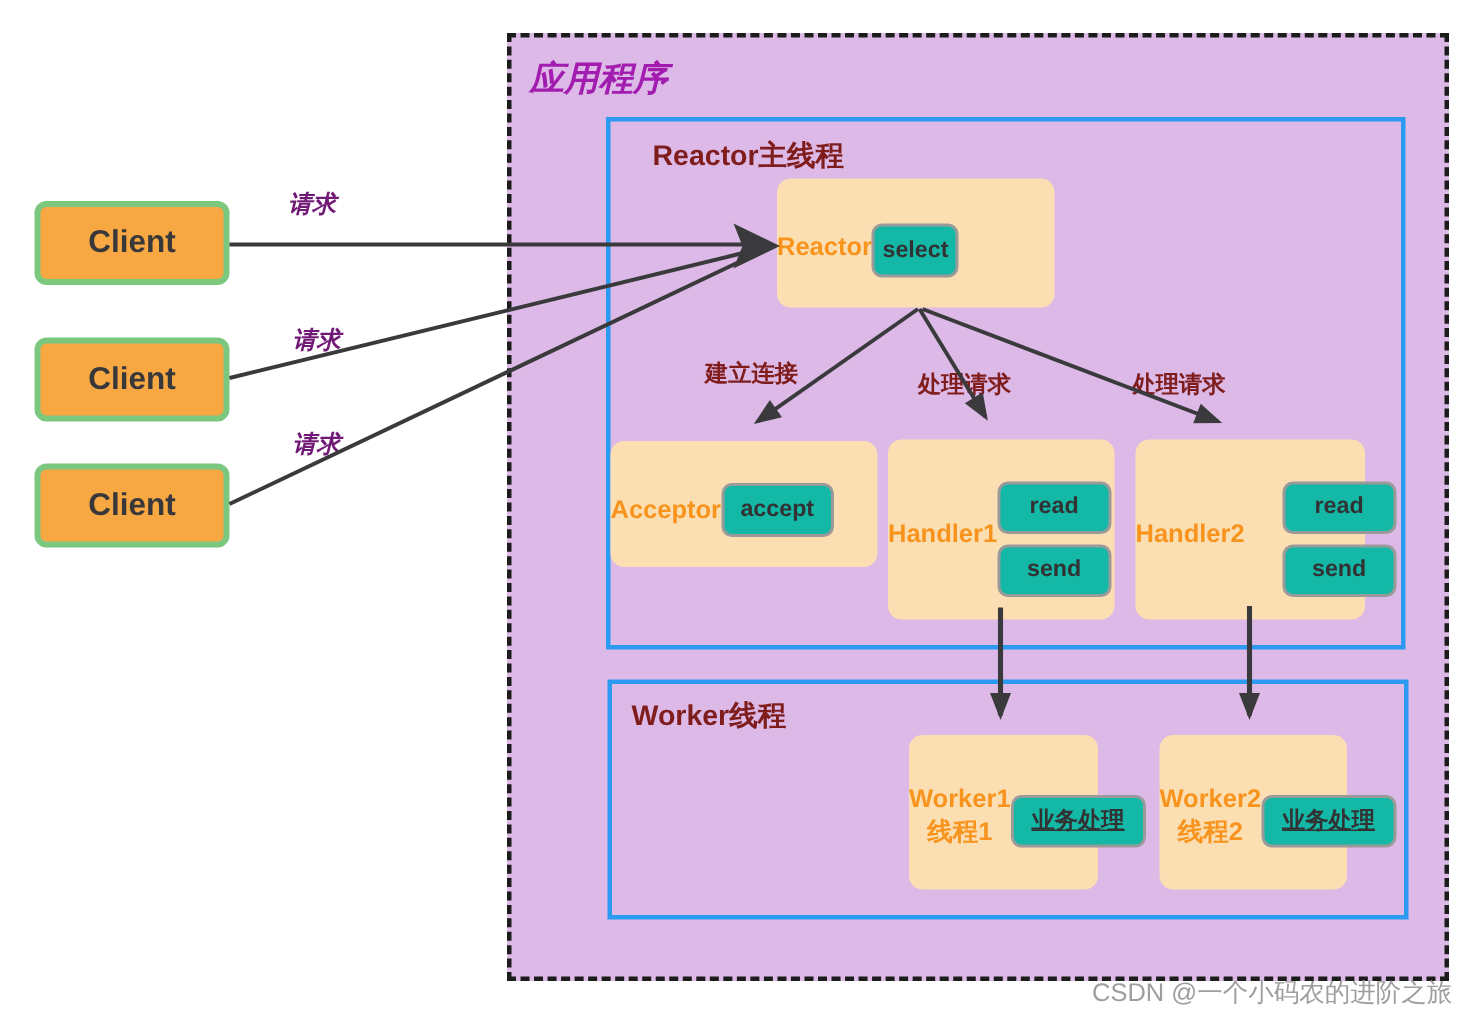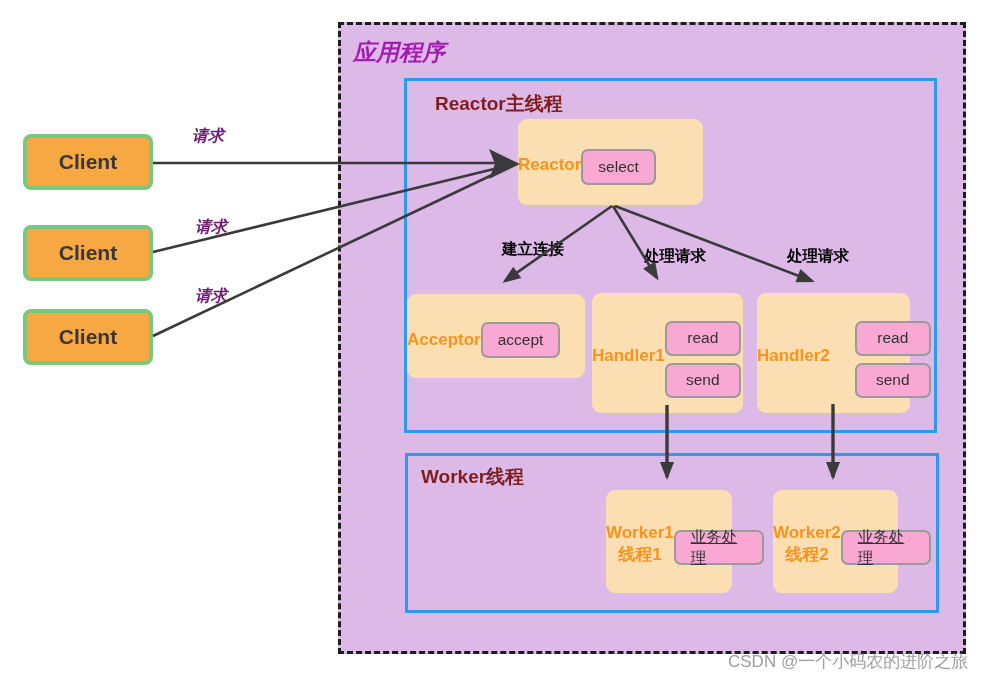--- a/index.html
+++ b/index.html
@@ -53,50 +53,49 @@
     align-items: center;
   }
   .card-title {
     font-size: 17px; font-weight: 700;
     color: #f8941e;
     line-height: 22px;
   }
   .card-title.two-line { text-align: center; }
   
   .op {
-    background: #f9a8d4;
+    background: #14b8a6;
     border: 2px solid #9a9a9a;
     border-radius: 7px;
     height: 36px;
     display: flex;
     align-items: center;
     justify-content: center;
-    font-size: 15.5px; font-weight: 400;
+    font-size: 15.5px; font-weight: 700;
     color: #323234;
-    padding: 0 15px;
+    padding: 0 5px;
   }
   .op.underlined { text-decoration: underline; }
   .ops-row { display: flex; flex-direction: row; gap: 9px; margin-top: 5px; }
   .ops-col { display: flex; flex-direction: column; gap: 7px; margin-top: 6px; }
   
   .reactor-card  { left: 111px; top: 38px;  width: 185px; height: 86px;  padding-top: 5px; }
   .acceptor-card { left: 0px;   top: 213px; width: 178px; height: 84px;  padding-top: 7px; }
   .handler1-card { left: 185px; top: 212px; width: 151px; height: 120px; padding-top: 6px; }
   .handler2-card { left: 350px; top: 212px; width: 153px; height: 120px; padding-top: 6px; gap: 25px; }
   .worker1-card  { left: 198px; top: 34px;  width: 126px; height: 103px; padding-top: 5px; }
   .worker2-card  { left: 365px; top: 34px;  width: 125px; height: 103px; padding-top: 5px; }
   .acceptor-card .op { min-width: 75px; }
   .handler1-card .op, .handler2-card .op { min-width: 76px; height: 35px; }
   .worker1-card .op, .worker2-card .op { margin-top: 7px; min-width: 90px; height: 35px; }
   
   .edge-label {
     position: absolute;
     font-size: 15.5px; font-weight: 700;
-    color: #000000;
-    margin-left: 32px;
+    color: #7f1d1d;
   }
   .edge-acceptor { left: 63px;  top: 158px; }
   .edge-handler1 { left: 205px; top: 165px; }
   .edge-handler2 { left: 348px; top: 165px; }
   
   .client-box {
     position: absolute;
     left: 23px;
     width: 130px; height: 56px;
     background: #f7a843;

